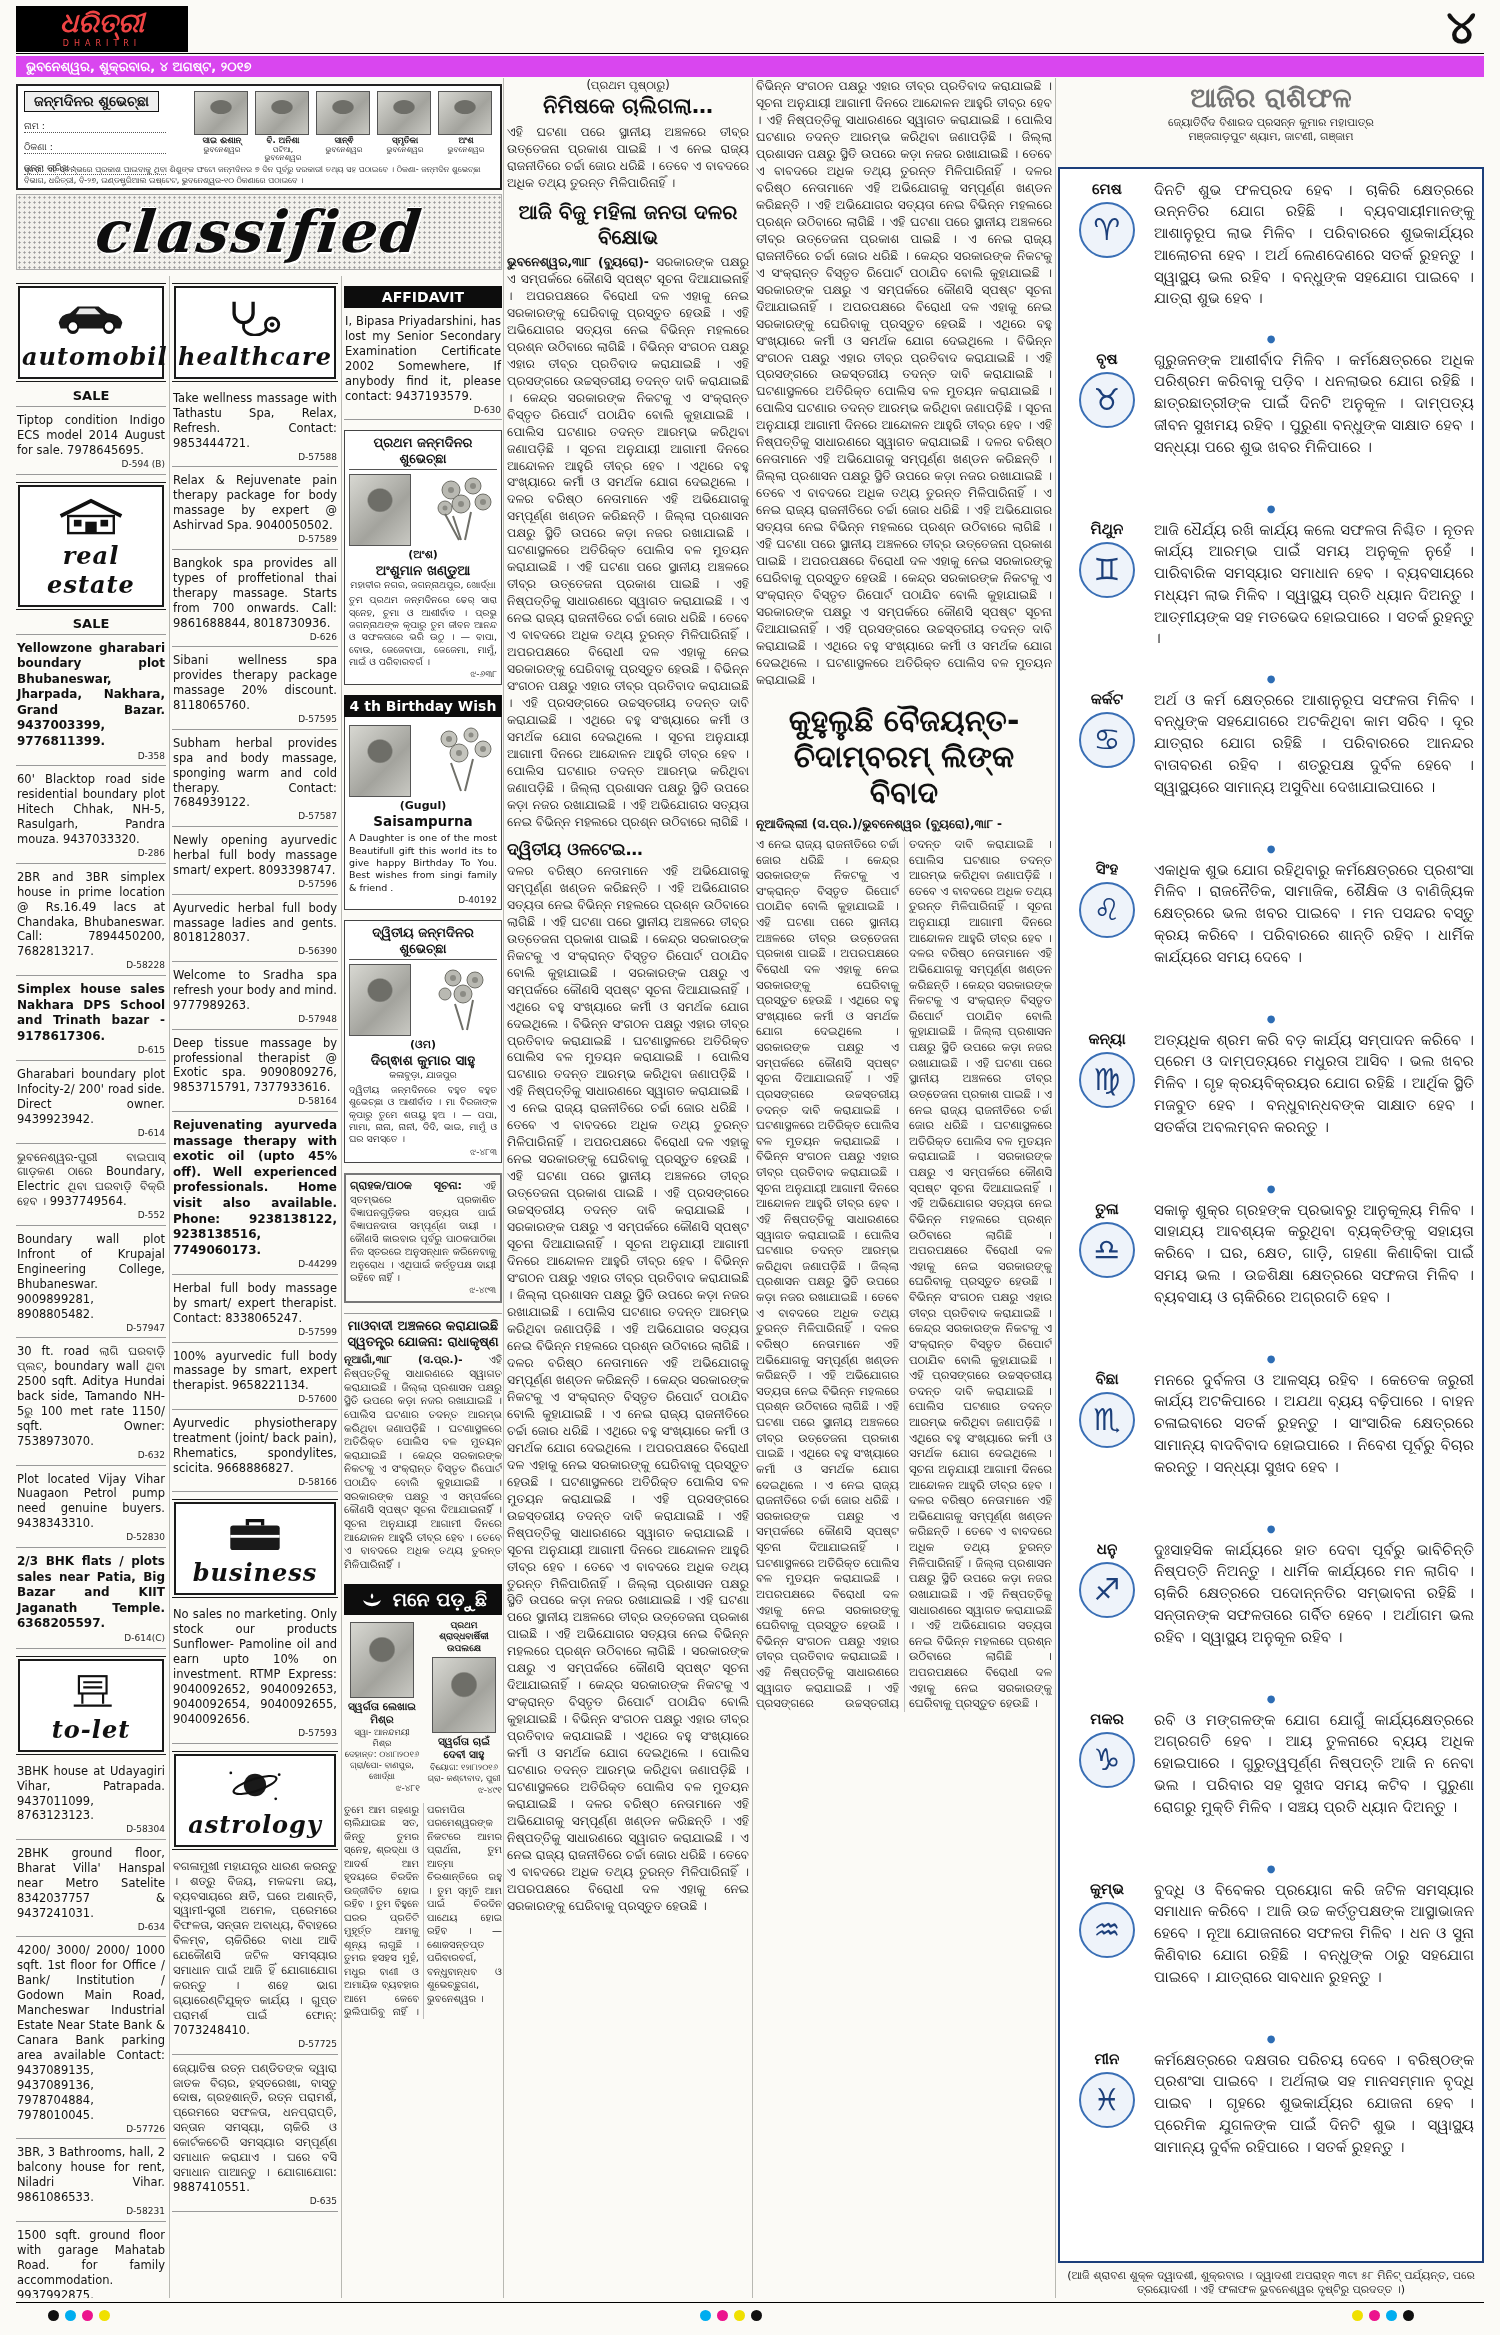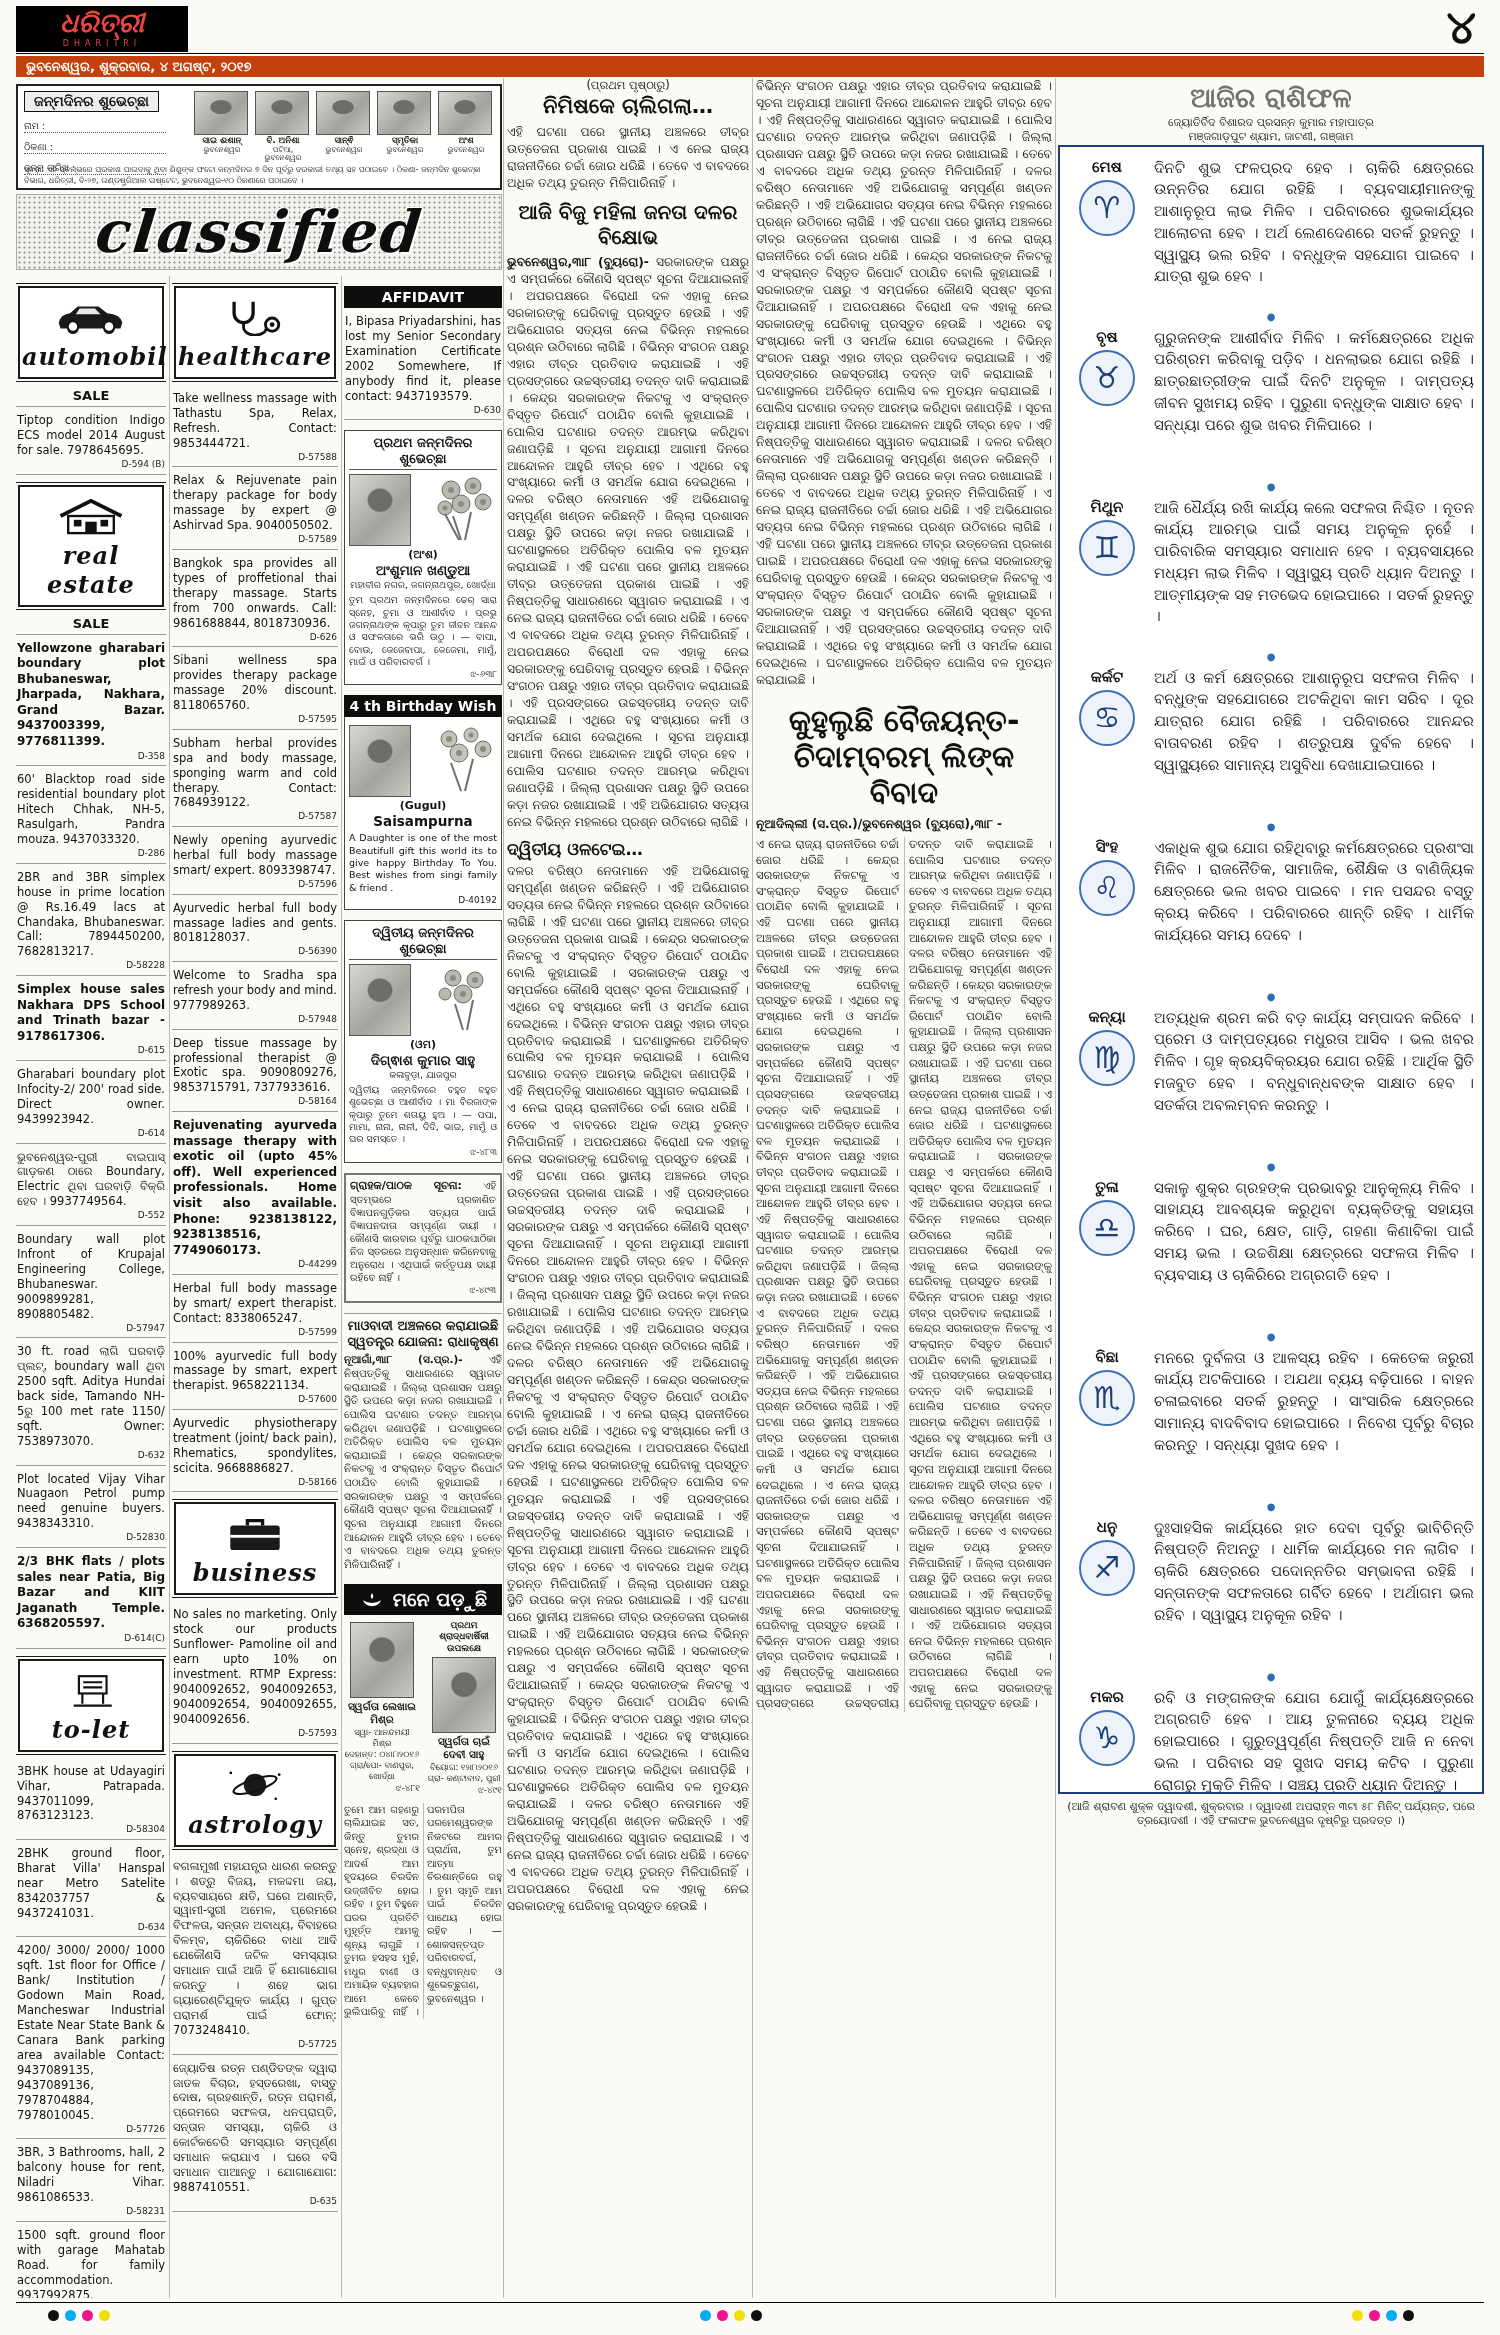--- a/index.html
+++ b/index.html
@@ -7,21 +7,21 @@
   .page { position:relative; width:1500px; height:2335px; background:#fbfaf6; margin:0 auto;
           font-family:"DejaVu Sans","Liberation Sans",sans-serif; color:#111; overflow:hidden; }
 
   
   .logo-box { position:absolute; left:16px; top:6px; width:172px; height:46px; background:#000;
               color:#ef4444; text-align:center; padding-top:1px; }
   .logo-text { font-size:27px; font-weight:bold; font-style:italic; line-height:32px; }
   .logo-sub { font-size:8px; letter-spacing:5px; }
   .page-num { position:absolute; right:24px; top:0; font-size:46px; font-weight:bold; }
   .top-rule { position:absolute; left:16px; width:1468px; top:53px; height:1px; background:#000; }
-  .date-bar { position:absolute; left:16px; top:56px; width:1468px; height:21px; background:#c2410c;
+  .date-bar { position:absolute; left:16px; top:56px; width:1468px; height:21px; background:#d946ef;
               color:#fff; font-size:13px; line-height:21px; padding-left:10px; font-weight:bold; }
 
   
   .bday-box { position:absolute; left:16px; top:84px; width:486px; height:106px; border:2px solid #222;
               background:#fff; padding:5px 6px; }
   .bday-title { display:inline-block; border:1.5px solid #111; padding:1px 9px; font-weight:bold;
                 font-size:14px; background:#eee; }
   .bday-field { font-size:9.5px; border-bottom:1px dotted #555; width:142px; margin-top:8px; color:#222; }
   .bday-photos { position:absolute; right:6px; top:5px; display:flex; gap:5px; }
   .bday-child { width:56px; text-align:center; }
@@ -103,21 +103,21 @@
   .colM p, .colN .pn-top { font-size:12.3px; line-height:1.38; text-align:justify; margin-bottom:6px; }
   .h-big { text-align:center; font-weight:bold; font-size:30px; line-height:1.2; margin:14px 0 6px; }
   .dateline-n { font-weight:bold; font-size:12px; margin-bottom:6px; }
   .twocol { column-count:2; column-gap:10px; column-rule:1px solid #bbb; font-size:11.5px;
             line-height:1.36; text-align:justify; }
 
   
   .horo { position:absolute; left:1058px; top:82px; width:426px; height:2218px; }
   .horo-head { text-align:center; color:#737373; font-weight:bold; font-size:27px; padding-bottom:2px; }
   .horo-credit { text-align:center; font-size:11px; line-height:1.3; }
-  .horo-box { border:2px solid #1c3f7a; margin-top:0; padding:6px 8px; height:1649px; overflow:hidden; background:#fff; }
+  .horo-box { border:2px solid #1c3f7a; margin-top:22px; padding:6px 8px; height:2096px; overflow:hidden; background:#fff; }
   .horo-entry { display:flex; gap:8px; padding:5px 0; min-height:158px; }
   .horo-left { width:78px; flex:none; text-align:center; }
   .horo-name { font-weight:bold; font-size:15px; }
   .horo-icon { width:56px; height:56px; margin:4px auto 0; border:2px solid #3a6fb5; border-radius:50%;
                background:#eef3fa; color:#1c3f7a; font-size:30px; line-height:52px; text-align:center; }
   .horo-text { font-size:15px; line-height:1.45; text-align:justify; }
   .horo-sep { text-align:center; color:#2e6db4; font-size:10px; line-height:12px; }
   .horo-footer { font-size:11px; text-align:center; margin-top:6px; line-height:1.35; }
 
   

